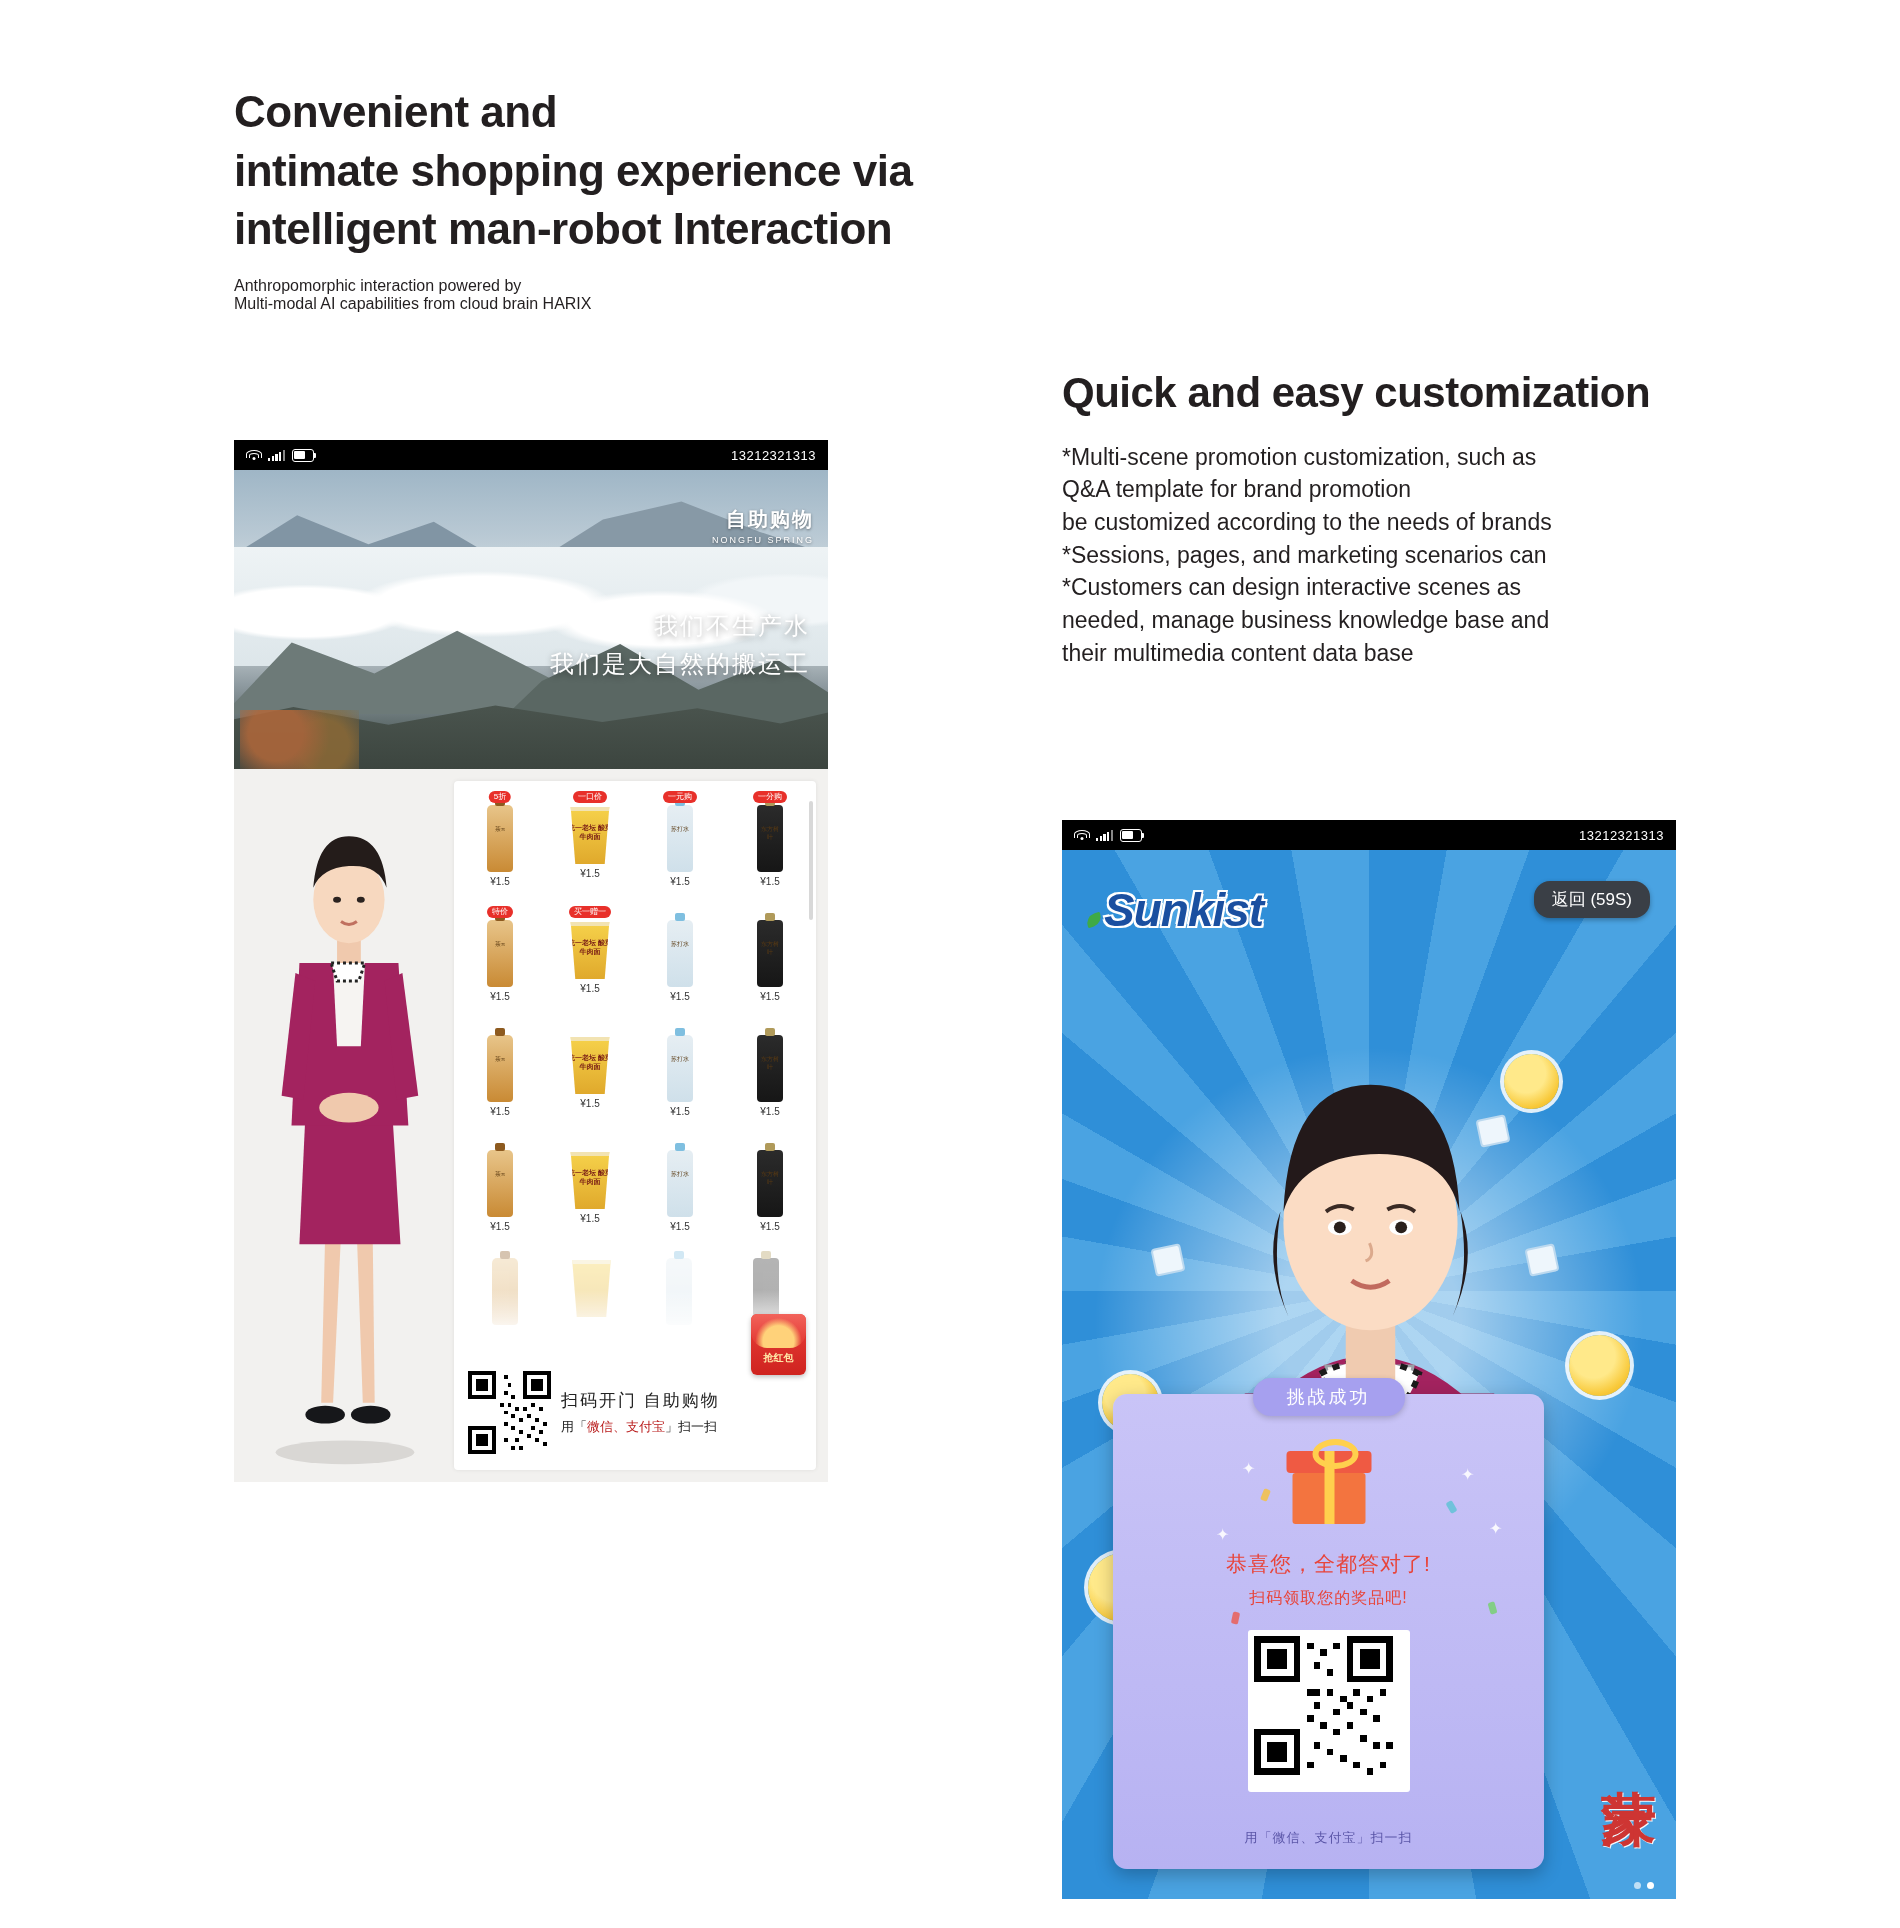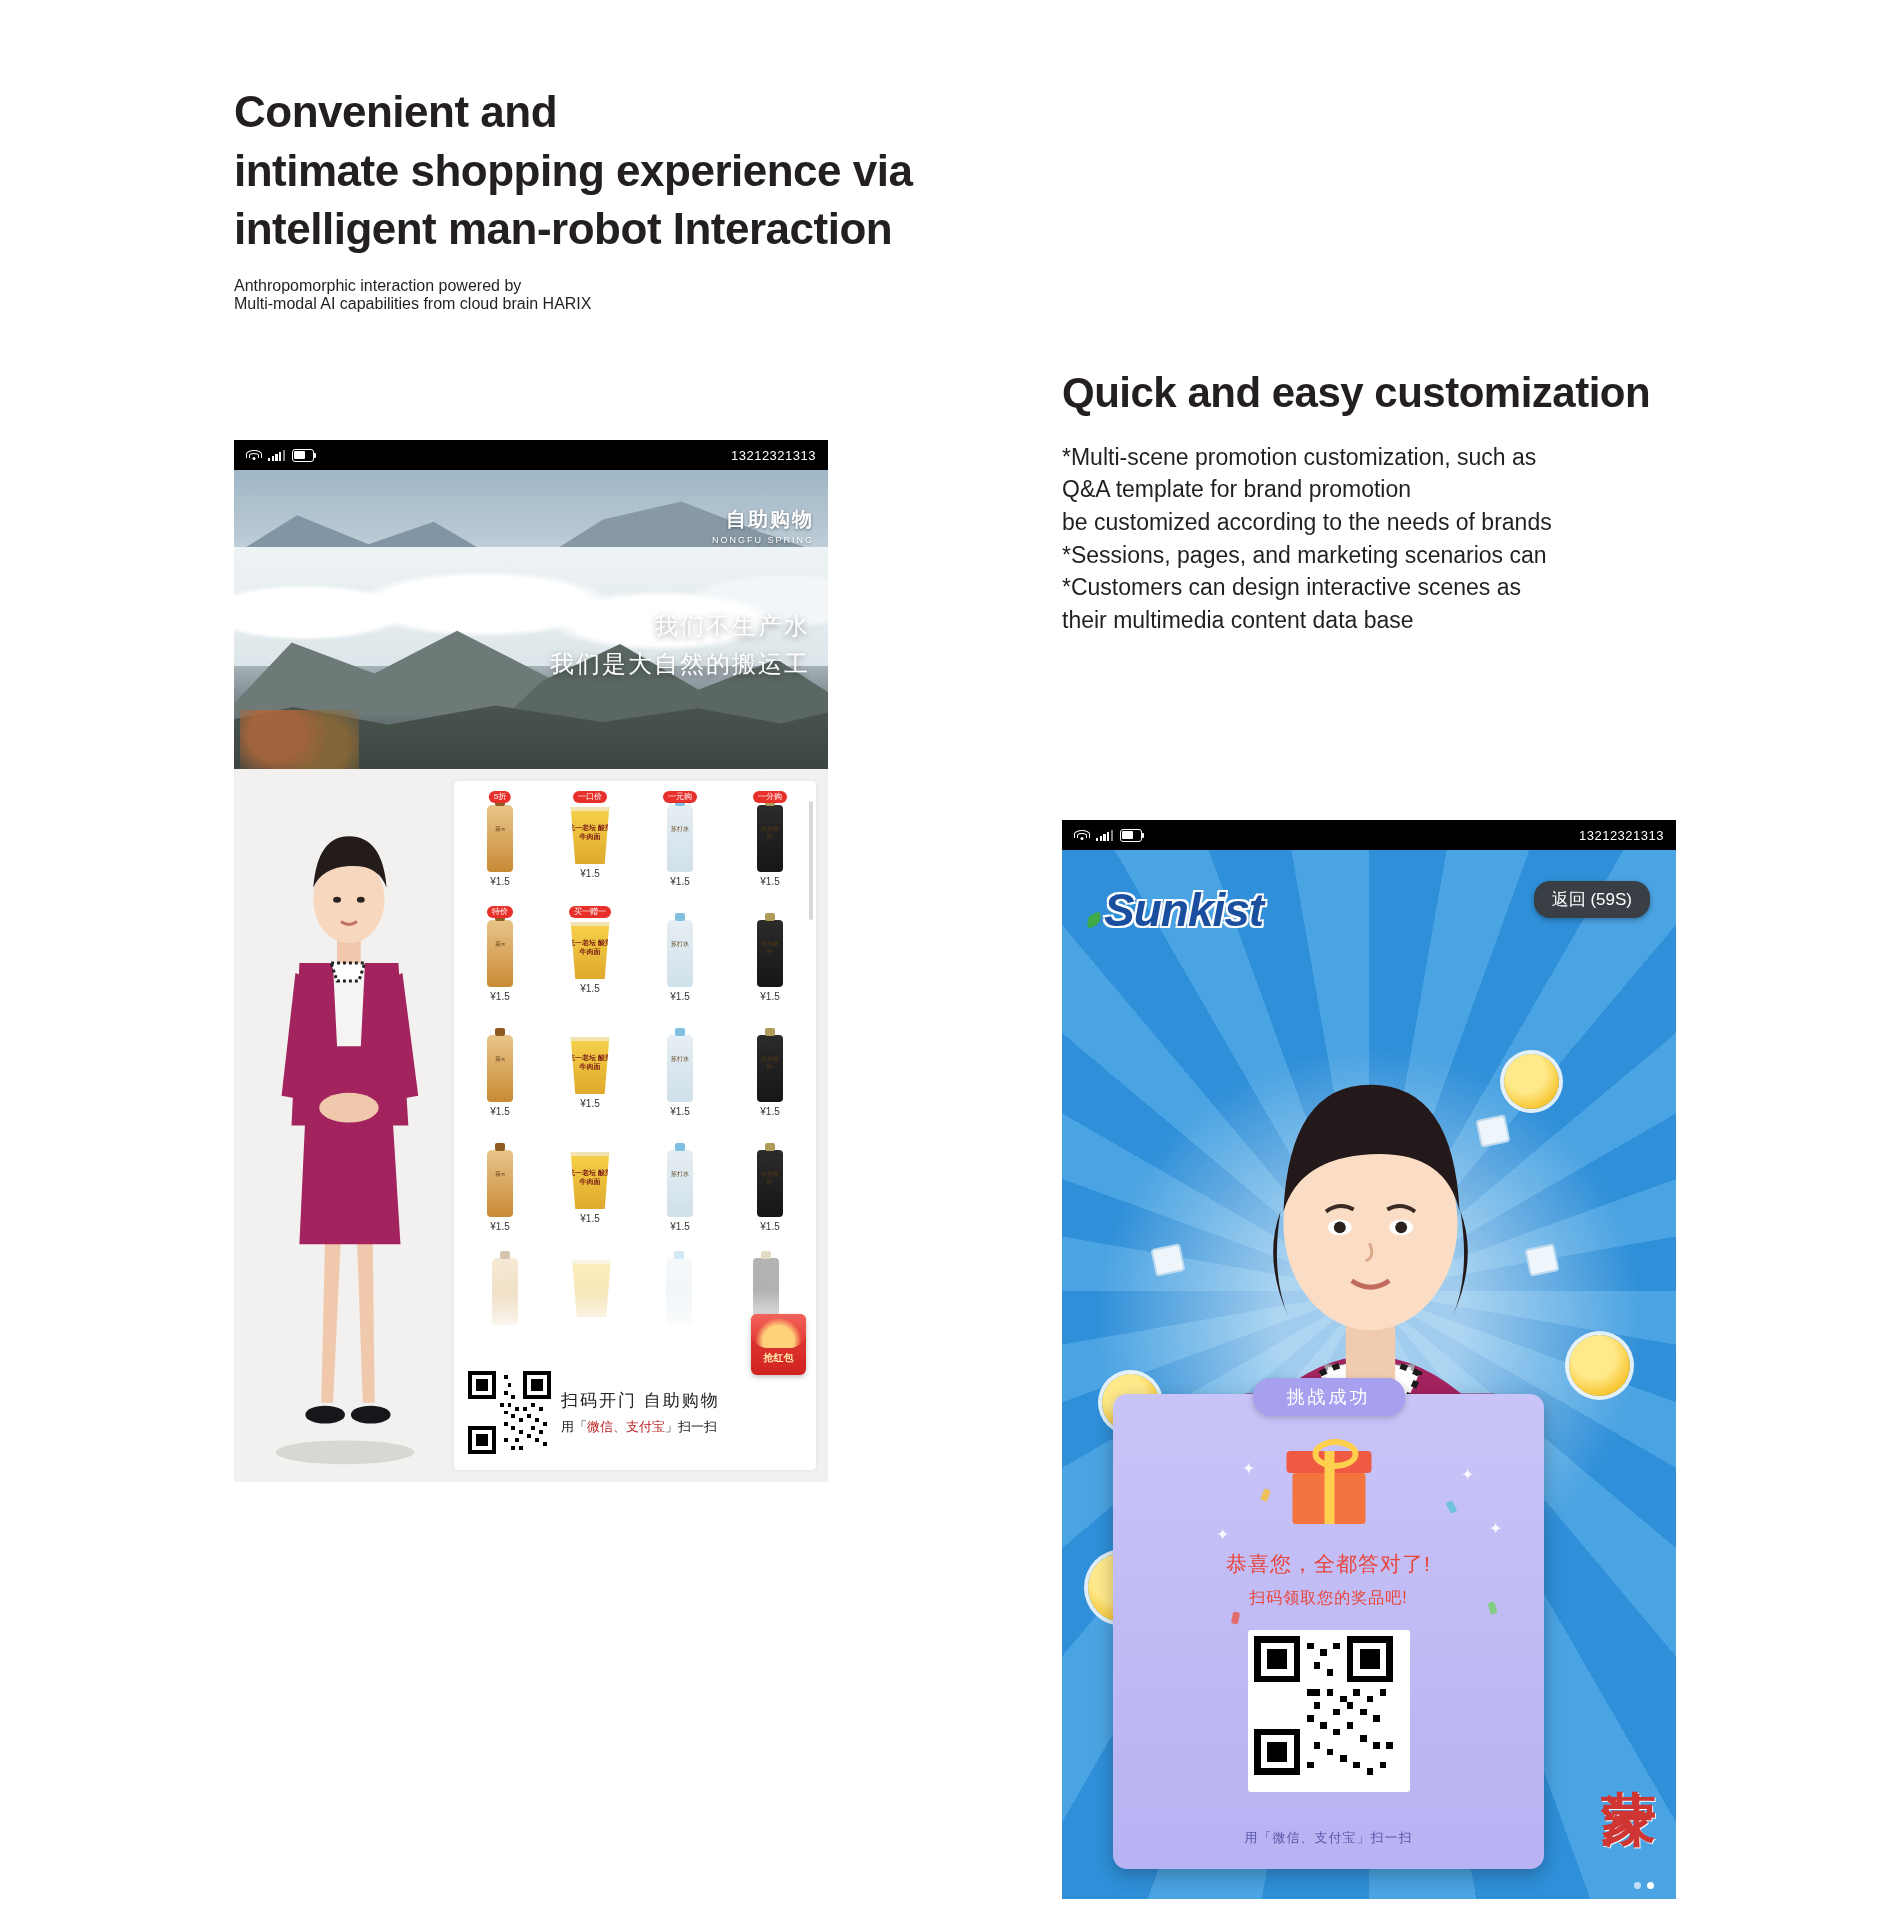--- a/index.html
+++ b/index.html
@@ -208,20 +208,21 @@
   <div class="right-col">
     <h2 class="headline2">
       <div>Quick and easy customization</div>
     </h2>
     <div class="bullets">
       <div>*Multi-scene promotion customization, such as</div>
       <div>Q&amp;A template for brand promotion</div>
       <div>be customized according to the needs of brands</div>
       <div>*Sessions, pages, and marketing scenarios can</div>
       <div>*Customers can design interactive scenes as</div>
+      <div>needed, manage business knowledge base and</div>
       <div>their multimedia content data base</div>
     </div>
   </div>
 
   <div class="device1">
     <div class="statusbar">
       <div class="sb-left">
         <span class="wifi-ico">
             <span></span>
             <span></span>

